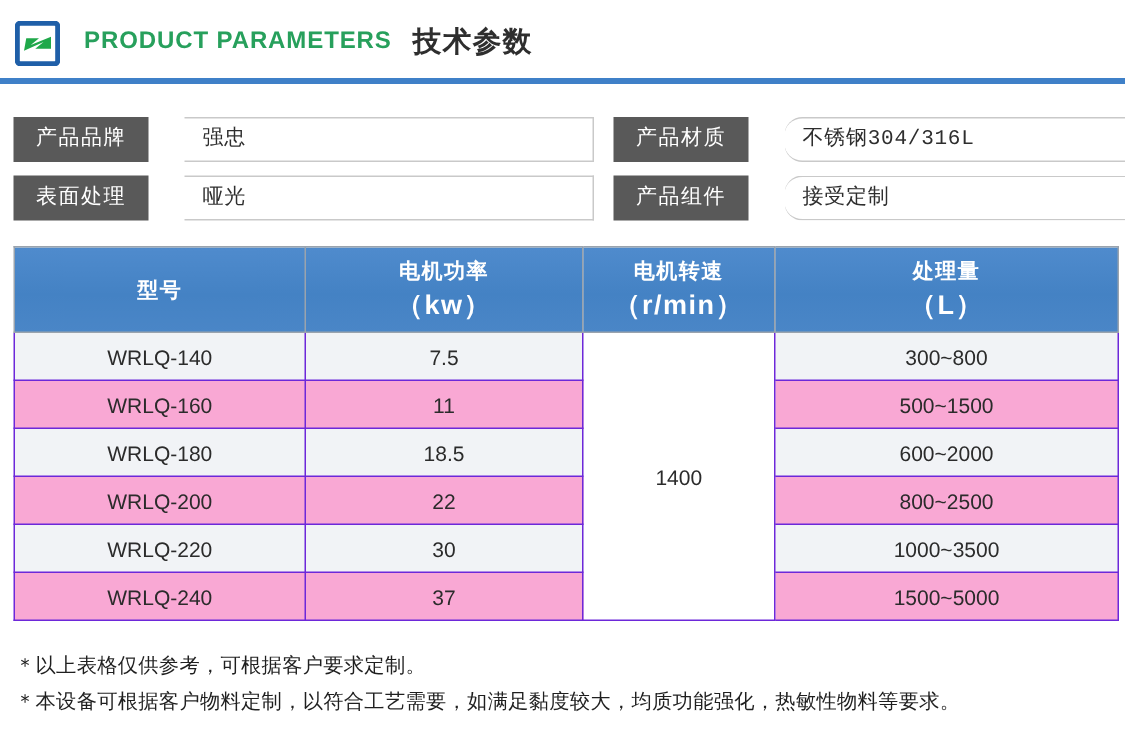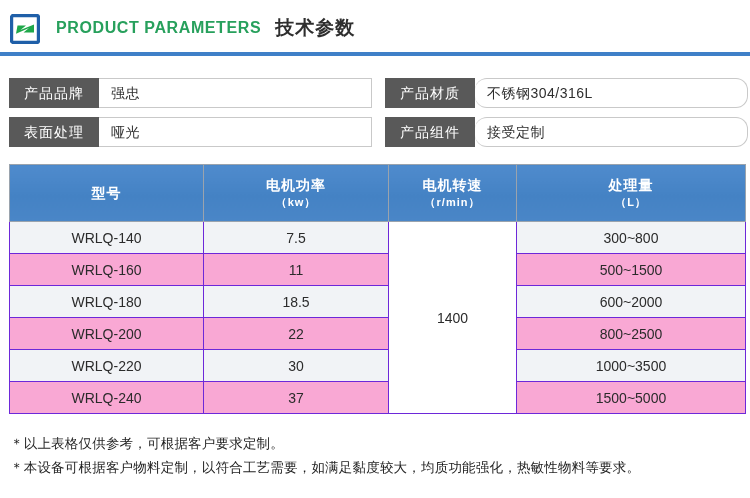--- a/index.html
+++ b/index.html
@@ -66,20 +66,21 @@
     top: 78px;
     width: 750px;
   }
   .param-row {
     display: flex;
     margin-bottom: 9px;
   }
   .param-cell {
     display: flex;
     align-items: stretch;
+    font-family: Liberation Mono, monospace;
   }
   .param-cell.left  { margin-left: 9px; }
   .param-cell.right { margin-left: 13px; }
 
   .param-label {
     background: #595959;
     color: #ffffff;
     font-size: 14px;
     width: 90px;
     height: 30px;
@@ -93,20 +94,21 @@
     border: 1px solid #c9c9c9;
     border-left: none;
     background: #ffffff;
     height: 30px;
     line-height: 28px;
     box-sizing: border-box;
     font-size: 14px;
     color: #2e2e2e;
     padding-left: 12px;
     letter-spacing: 0.5px;
+    margin-left: 24px;
   }
   .param-cell.left  .param-value { width: 273px; }
   .param-cell.right .param-value { width: 273px; border-radius: 12px; }
 
   
   .spec-table-wrap {
     position: absolute;
     left: 9px;
     top: 164px;
     width: 732px;
@@ -130,21 +132,21 @@
     font-size: 14px;
     font-weight: bold;
     height: 56px;
     border: 1px solid #9aa3ad;
     letter-spacing: 1px;
     line-height: 1.45;
   }
   table.spec-table thead th .unit {
     font-weight: bold;
     display: block;
-    font-size: 11px;
+    font-size: 18px;
   }
   table.spec-table tbody tr td {
     height: 31px;
   }
   table.spec-table tbody tr.odd td {
     background: #f1f3f6;
   }
   table.spec-table tbody tr.even td {
     background: #f9a8d4;
   }

